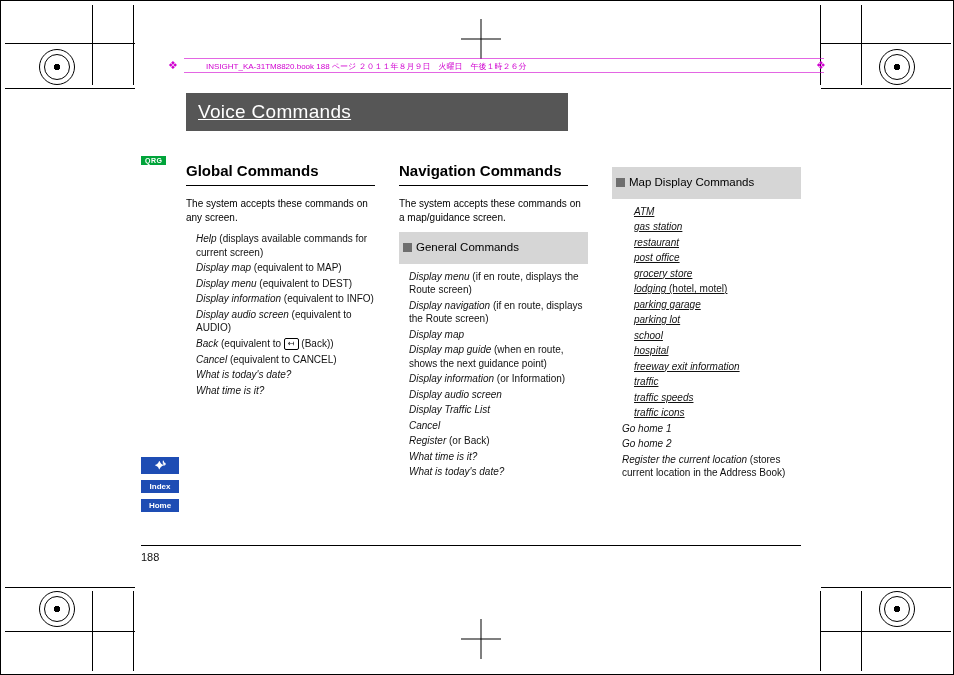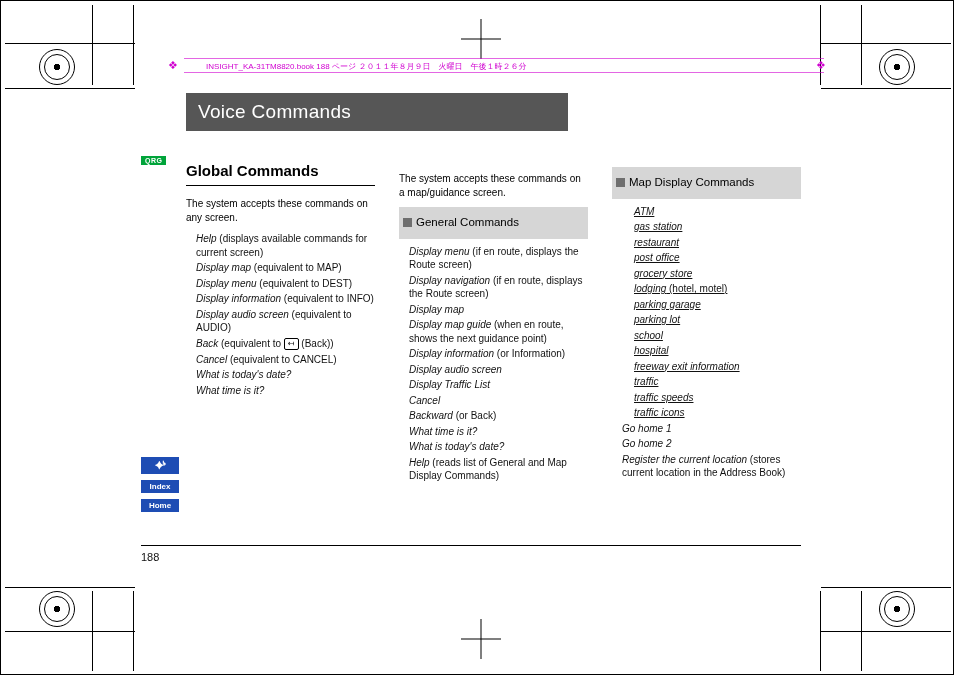--- a/index.html
+++ b/index.html
@@ -95,20 +95,21 @@
     width: 370px;
     height: 38px;
     background: #565656;
     color: #fff;
     font-size: 19px;
     font-weight: 300;
     display: flex;
     align-items: center;
     padding-left: 12px;
     letter-spacing: .3px;
+    text-decoration: underline;
   }
 
   
   .content {
     position: absolute;
     left: 185px;
     top: 160px;
     width: 615px;
     display: flex;
     gap: 24px;
@@ -286,36 +287,36 @@
         <div class="item">
           <em class="cmd">Back</em><span> (equivalent to </span><span class="back-icon">↤</span><span> (Back))</span>
         </div>
         <div class="item"><em class="cmd">Cancel</em><span> (equivalent to CANCEL)</span></div>
         <div class="item"><em class="cmd">What is today's date?</em></div>
         <div class="item"><em class="cmd">What time is it?</em></div>
       </div>
     </div>
 
     <div class="col">
+      <h2>Navigation Commands</h2>
       <div class="h2rule"></div>
       <div class="intro">The system accepts these commands on a map/guidance screen.</div>
       <div class="subhead"><span class="blk"></span><span>General Commands</span></div>
       <div class="list">
         <div class="item"><em class="cmd">Display menu</em><span> (if en route, displays the Route screen)</span></div>
         <div class="item"><em class="cmd">Display navigation</em><span> (if en route, displays the Route screen)</span></div>
         <div class="item"><em class="cmd">Display map</em></div>
         <div class="item"><em class="cmd">Display map guide</em><span> (when en route, shows the next guidance point)</span></div>
         <div class="item"><em class="cmd">Display information</em><span> (or Information)</span></div>
         <div class="item"><em class="cmd">Display audio screen</em></div>
         <div class="item"><em class="cmd">Display Traffic List</em></div>
         <div class="item"><em class="cmd">Cancel</em></div>
-        <div class="item"><em class="cmd">Backward</em><span> (or Back)</span></div>
+        <div class="item"><em class="cmd">Register</em><span> (or Back)</span></div>
         <div class="item"><em class="cmd">What time is it?</em></div>
         <div class="item"><em class="cmd">What is today's date?</em></div>
-        <div class="item"><em class="cmd">Help</em><span> (reads list of General and Map Display Commands)</span></div>
       </div>
     </div>
 
     <div class="col">
       <div class="subhead"><span class="blk"></span><span>Map Display Commands</span></div>
       <div class="list inner">
         <div class="item"><em class="cmd">ATM</em></div>
         <div class="item"><em class="cmd">gas station</em></div>
         <div class="item"><em class="cmd">restaurant</em></div>
         <div class="item"><em class="cmd">post office</em></div>

